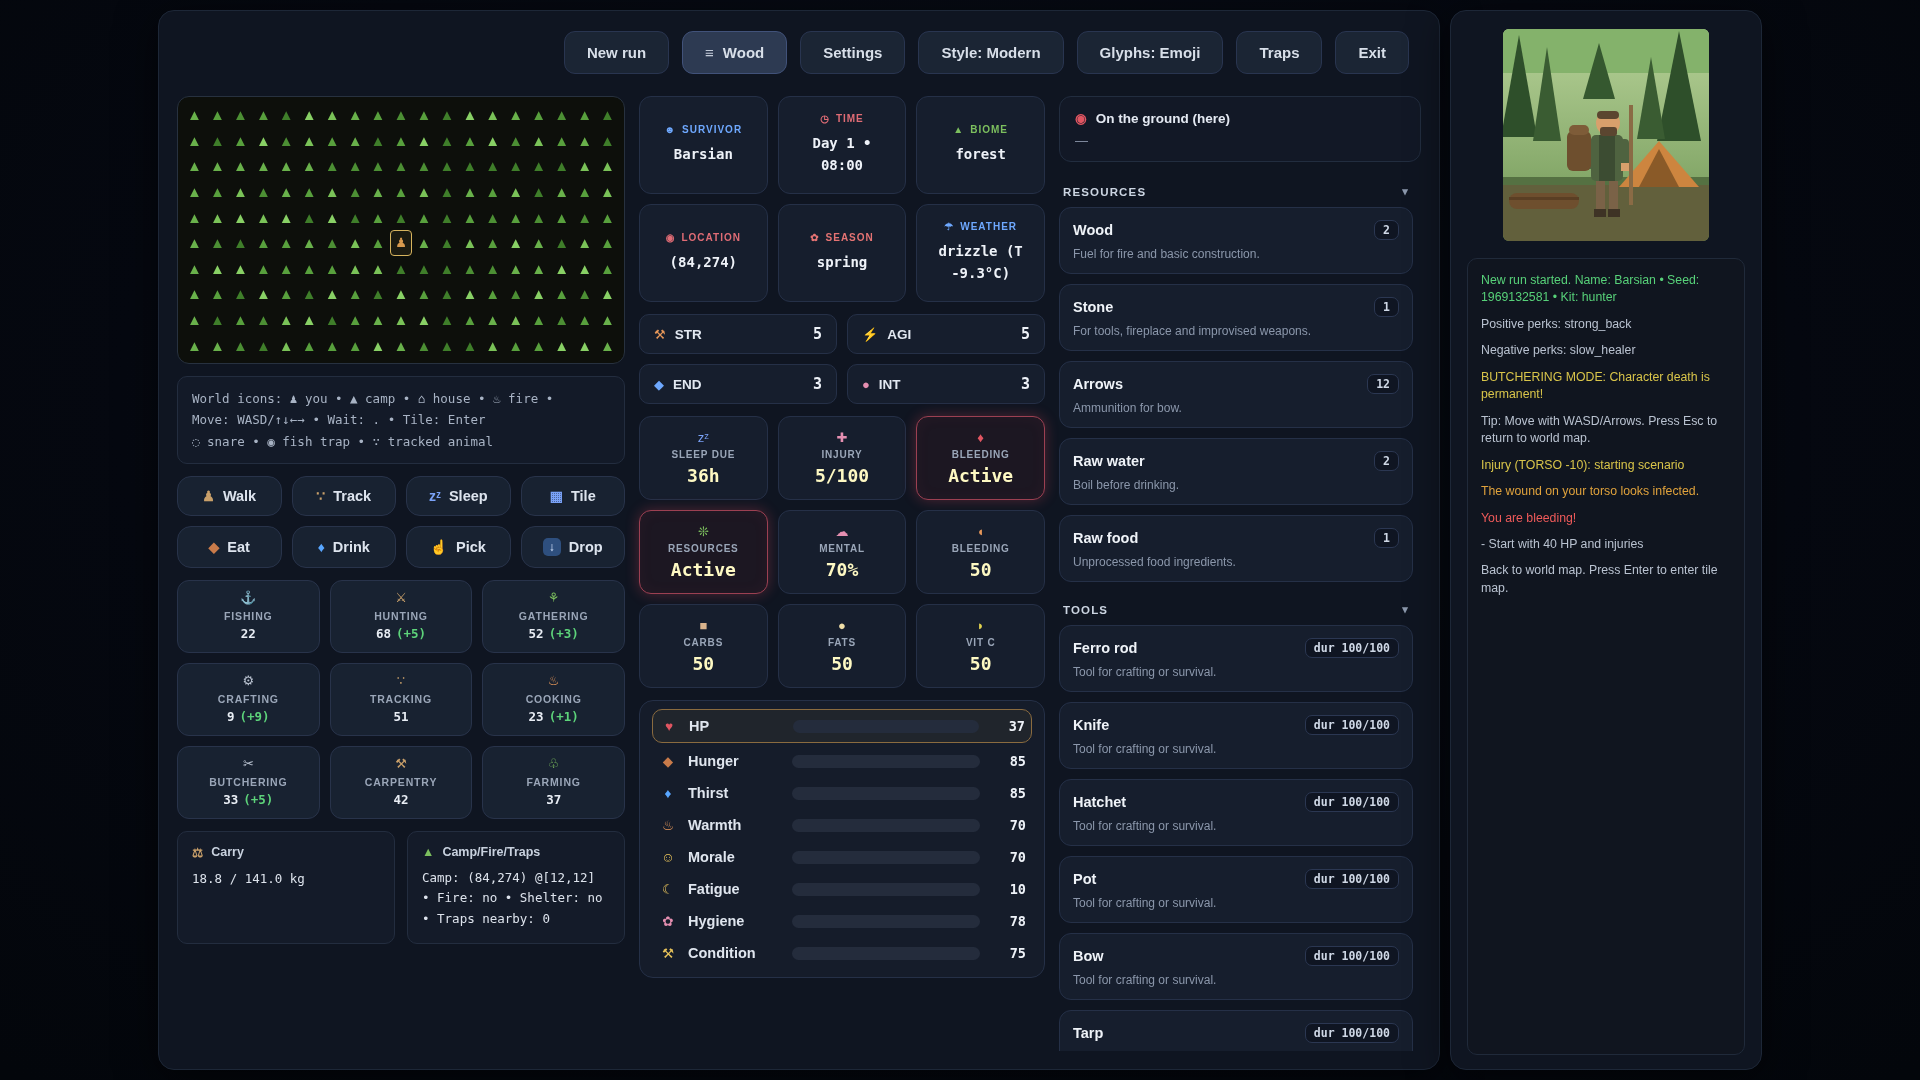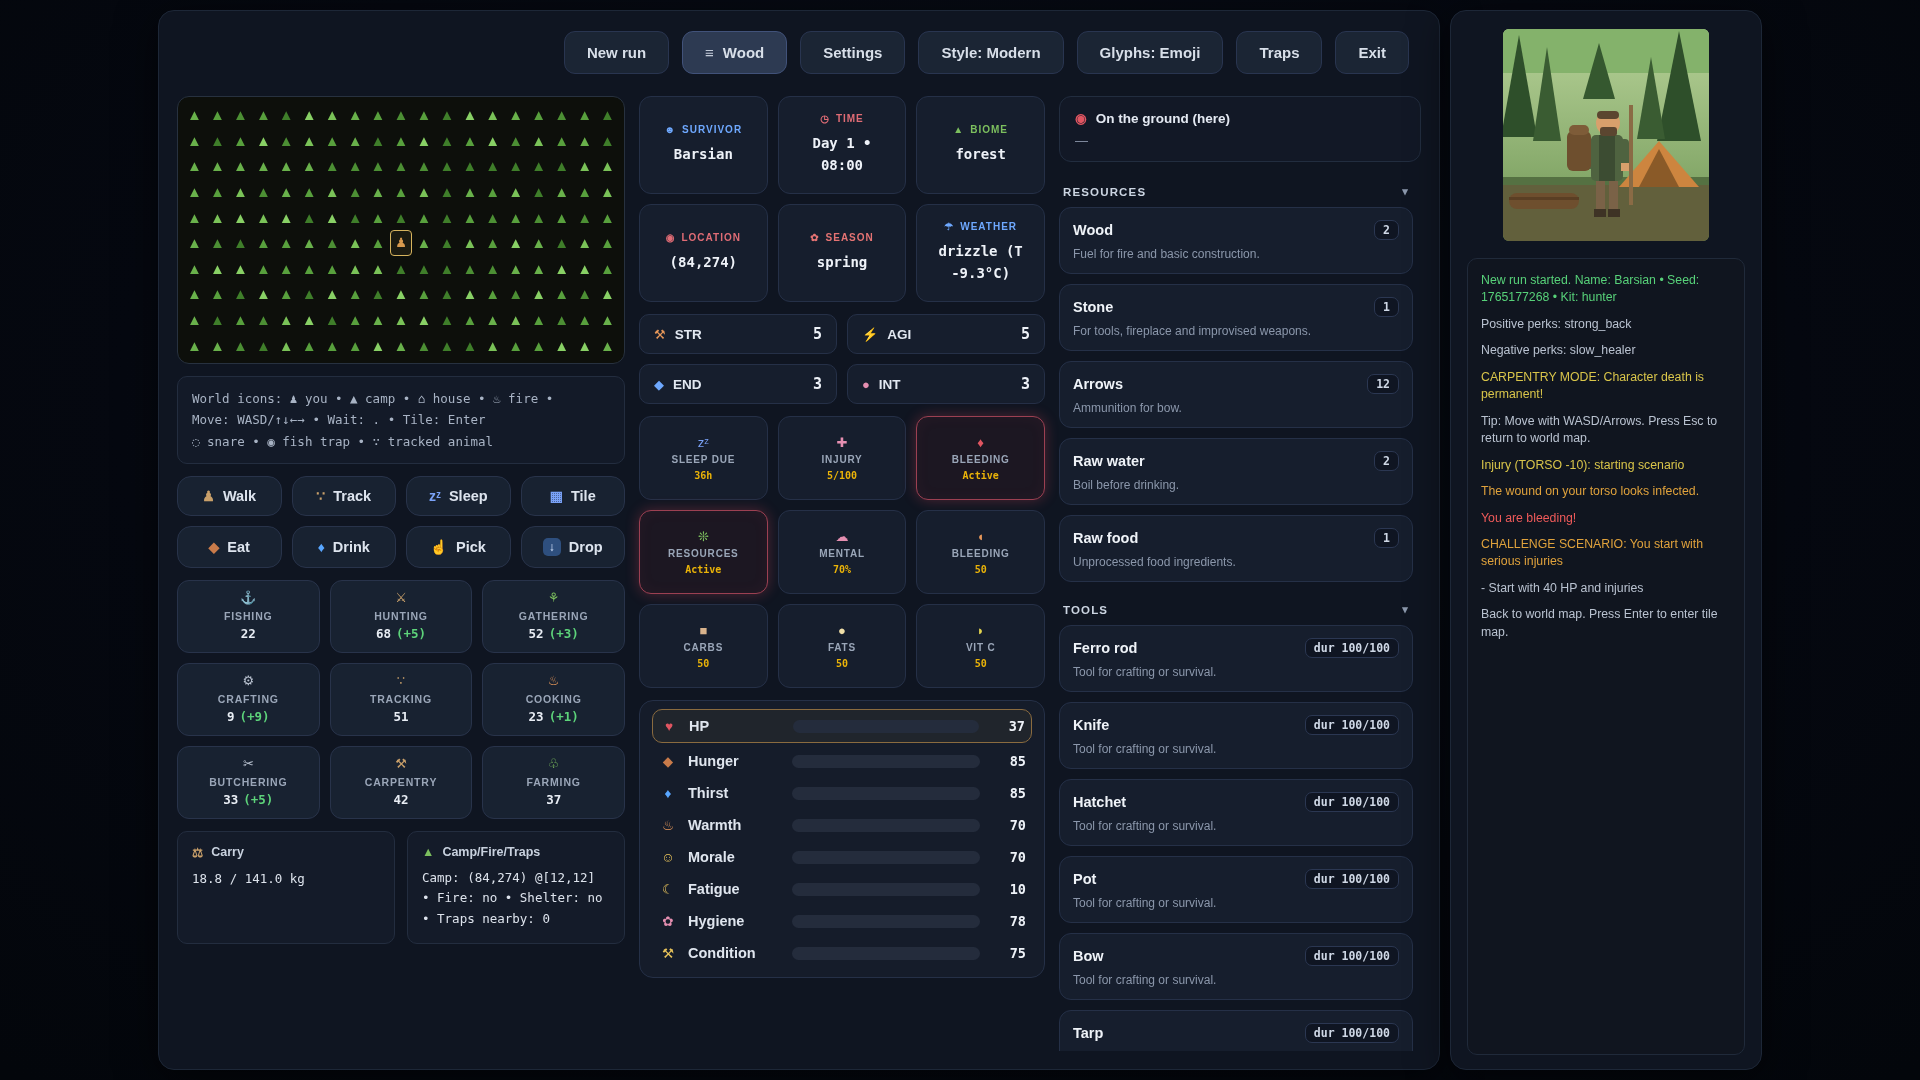--- a/index.html
+++ b/index.html
@@ -67,21 +67,21 @@
   .attr-label{font-weight:800;font-size:13.5px;color:#e2e8f1}
   .attr-value{margin-left:auto;font-family:"DejaVu Sans Mono",monospace;font-weight:700;font-size:15px;color:#eef2f8}
 
   .status-grid{display:grid;grid-template-columns:repeat(3,1fr);gap:10px}
   .status-card{background:#161e2d;border:1px solid #253047;border-radius:12px;padding:12px 6px;min-height:84px;
     display:flex;flex-direction:column;align-items:center;justify-content:center;gap:5px;text-align:center}
   .status-card.alert{border-color:#9c4052;background:#1c1722;
     box-shadow:0 0 14px rgba(231,76,94,.30), inset 0 0 16px rgba(231,76,94,.05)}
   .status-icon{font-size:13px;line-height:1}
   .status-label{font-size:10px;font-weight:800;letter-spacing:.08em;color:#9aa6b8}
-  .status-value{font-family:"DejaVu Sans Mono",monospace;font-weight:700;font-size:10px;color:#eab308}
+  .status-value{font-family:"DejaVu Sans Mono",monospace;font-weight:700;font-size:18px;color:#fef9c3}
 
   .bars-card{background:#151c2a;border:1px solid #253047;border-radius:14px;padding:8px 12px}
   .bar-row{display:flex;align-items:center;gap:10px;padding:8px 6px}
   .bar-row.hp{border:1px solid #8a6b3f;border-radius:10px;background:rgba(228,181,84,.06);margin-bottom:2px}
   .bar-icon{width:20px;text-align:center;font-size:13.5px}
   .bar-label{font-weight:700;font-size:14.5px;color:#dfe5ee;width:94px}
   .bar-track{flex:1;height:13px;background:#242c3c;border-radius:7px;overflow:hidden}
   .bar-fill{height:100%;border-radius:7px;background:linear-gradient(90deg,#41d98d,#5aa0f2)}
   .bar-row.hp .bar-fill{background:linear-gradient(90deg,#e3aa3f,#ecd27e)}
   .bar-value{width:36px;text-align:right;font-family:"DejaVu Sans Mono",monospace;font-weight:700;font-size:13.5px;color:#eef2f8}
@@ -835,37 +835,36 @@
         <rect x="66" y="96" width="20" height="10" rx="5" fill="#7e5c38"></rect>
         <circle cx="105" cy="94" r="12" fill="#d8a06c"></circle>
         <rect x="94" y="82" width="22" height="8" rx="4" fill="#5b4630"></rect>
         <rect x="97" y="98" width="17" height="9" rx="3" fill="#5b4630"></rect>
       </svg>
     </div>
 
 
     <div class="log-box" data-interactable="false">
 
-        <div class="log-line green" data-interactable="false">New run started. Name: Barsian • Seed: 1765177268 • Kit: hunter</div>
+        <div class="log-line green" data-interactable="false">New run started. Name: Barsian • Seed: 1969132581 • Kit: hunter</div>
 
         <div class="log-line" data-interactable="false">Positive perks: strong_back</div>
 
         <div class="log-line" data-interactable="false">Negative perks: slow_healer</div>
 
-        <div class="log-line yellow" data-interactable="false">CARPENTRY MODE: Character death is permanent!</div>
+        <div class="log-line yellow" data-interactable="false">BUTCHERING MODE: Character death is permanent!</div>
 
         <div class="log-line" data-interactable="false">Tip: Move with WASD/Arrows. Press Esc to return to world map.</div>
 
         <div class="log-line yellow" data-interactable="false">Injury (TORSO -10): starting scenario</div>
 
         <div class="log-line orange" data-interactable="false">The wound on your torso looks infected.</div>
 
         <div class="log-line red" data-interactable="false">You are bleeding!</div>
 
-        <div class="log-line orange" data-interactable="false">CHALLENGE SCENARIO: You start with serious injuries</div>
 
         <div class="log-line" data-interactable="false">- Start with 40 HP and injuries</div>
 
         <div class="log-line" data-interactable="false">Back to world map. Press Enter to enter tile map.</div>
       </div>
   </aside>
 
 </div>
 
 </body></html>

